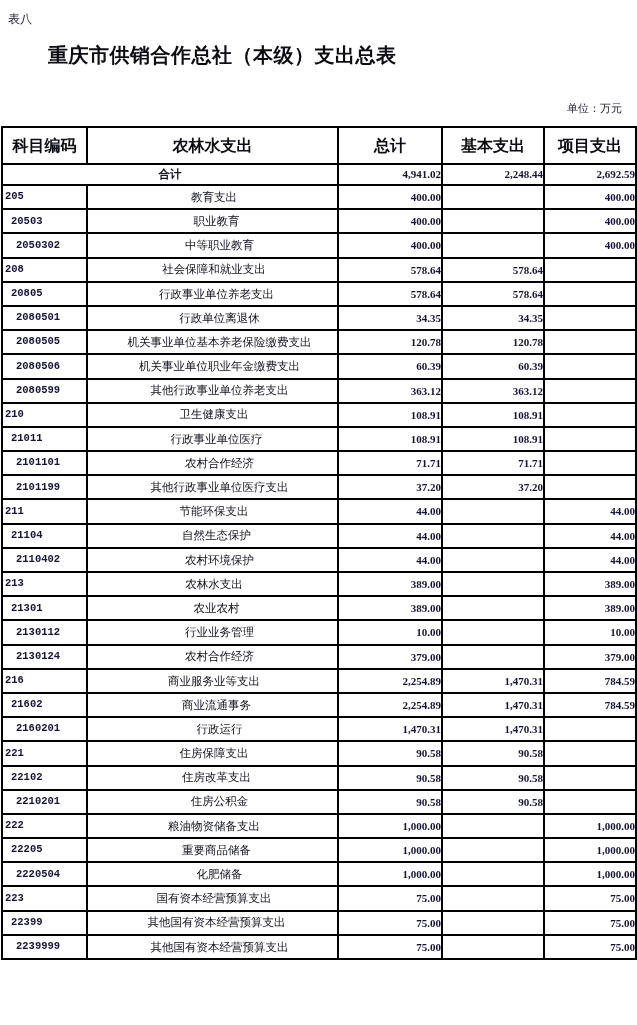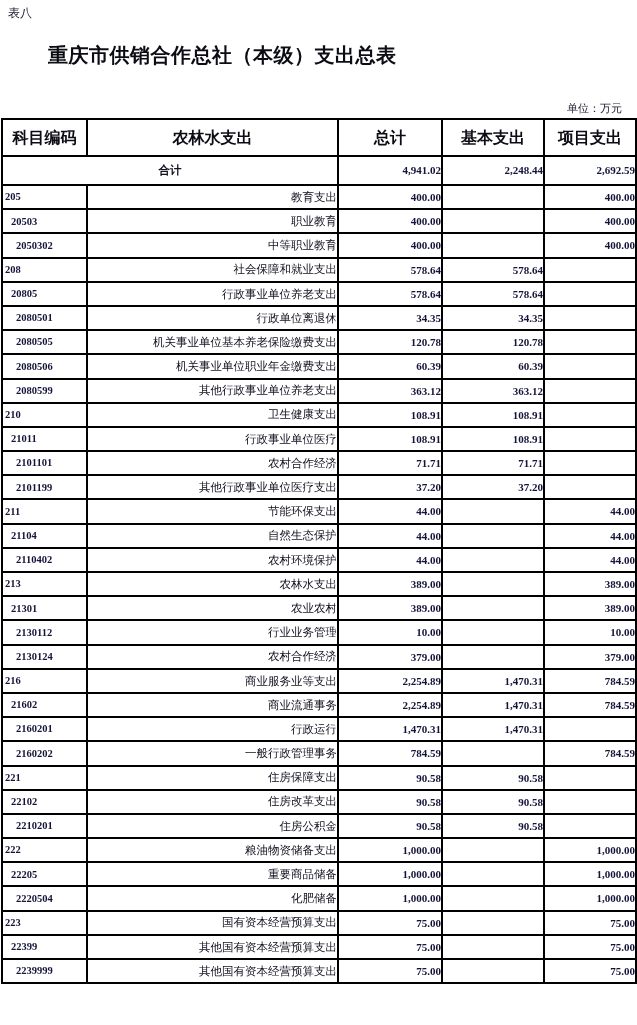--- a/index.html
+++ b/index.html
@@ -10,21 +10,21 @@
   body {
     width: 637px;
     height: 1025px;
     position: relative;
     font-family: "Liberation Serif", "DejaVu Serif", serif;
     color: #000000;
     overflow: hidden;
   }
   .form-label {
     position: absolute;
-    top: 5px;
+    top: 11px;
     left: 8px;
     font-size: 12px;
     color: #1a1a2e;
   }
   .doc-title {
     position: absolute;
     top: 42px;
     left: 0;
     width: 100%;
     margin: 0;
@@ -38,21 +38,21 @@
   }
   .unit-note {
     position: absolute;
     top: 101px;
     right: 15px;
     font-size: 11px;
     color: #1a1a2e;
   }
   table.budget-table {
     position: absolute;
-    top: 118px;
+    top: 126px;
     left: 1px;
     width: 634px;
     border-collapse: collapse;
     table-layout: fixed;
   }
   .budget-table th, .budget-table td {
     border: 2px solid #000000;
     box-sizing: border-box;
     padding: 0;
     line-height: 1.1;
@@ -62,21 +62,21 @@
   }
   .budget-table thead th {
     height: 37px;
     font-family: "Liberation Sans", "DejaVu Sans", sans-serif;
     font-weight: bold;
     font-size: 16px;
     text-align: center;
     color: #0c0c14;
   }
   .total-row td {
-    height: 29px;
+    height: 21px;
   }
   .total-label {
     text-align: center;
     font-size: 11.5px;
     font-weight: bold;
     color: #111120;
   }
   .data-row td {
     height: 24.2px;
   }
@@ -85,29 +85,28 @@
     padding-right: 2px;
     font-size: 11px;
     font-weight: bold;
     font-family: "Liberation Serif", "DejaVu Serif", serif;
     color: #14143a;
   }
   .code {
     text-align: left;
     font-size: 10.5px;
     font-weight: bold;
-    font-family: Liberation Serif, serif;
+    font-family: Liberation Mono, monospace;
     color: #14143a;
     border-radius: 6px;
   }
   .name {
-    text-align: right;
+    text-align: center;
     font-size: 11.5px;
     color: #111120;
-    border-radius: 12px;
   }
   .lvl1 .code { padding-left: 2px; }
   .lvl2 .code { padding-left: 8px; }
   .lvl3 .code { padding-left: 13px; }
   .lvl1 .name { padding-left: 3px; }
   .lvl2 .name { padding-left: 8px; margin-top: 34px; }
   .lvl3 .name { padding-left: 14px; }
 </style>
 </head>
 <body>
@@ -296,27 +295,20 @@
         <td class="num">1,470.31</td>
         <td class="num">784.59</td>
       </tr>
       <tr class="data-row lvl3">
         <td class="code">2160201</td>
         <td class="name">行政运行</td>
         <td class="num">1,470.31</td>
         <td class="num">1,470.31</td>
         <td class="num"></td>
       </tr>
-      <tr class="data-row lvl3">
-        <td class="code">2160202</td>
-        <td class="name">一般行政管理事务</td>
-        <td class="num">784.59</td>
-        <td class="num"></td>
-        <td class="num">784.59</td>
-      </tr>
       <tr class="data-row lvl1">
         <td class="code">221</td>
         <td class="name">住房保障支出</td>
         <td class="num">90.58</td>
         <td class="num">90.58</td>
         <td class="num"></td>
       </tr>
       <tr class="data-row lvl2">
         <td class="code">22102</td>
         <td class="name">住房改革支出</td>

